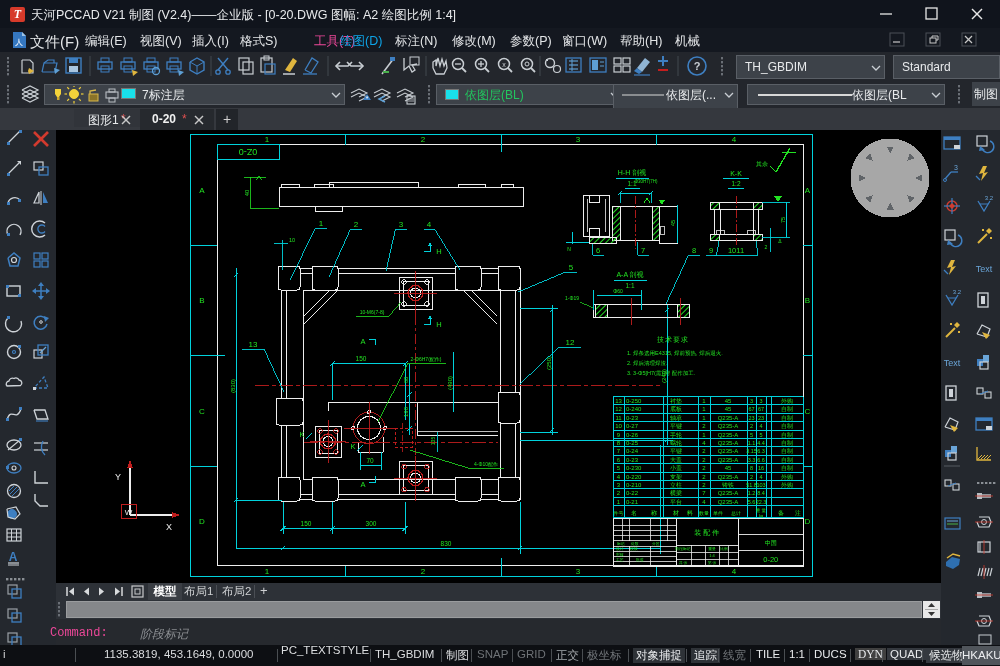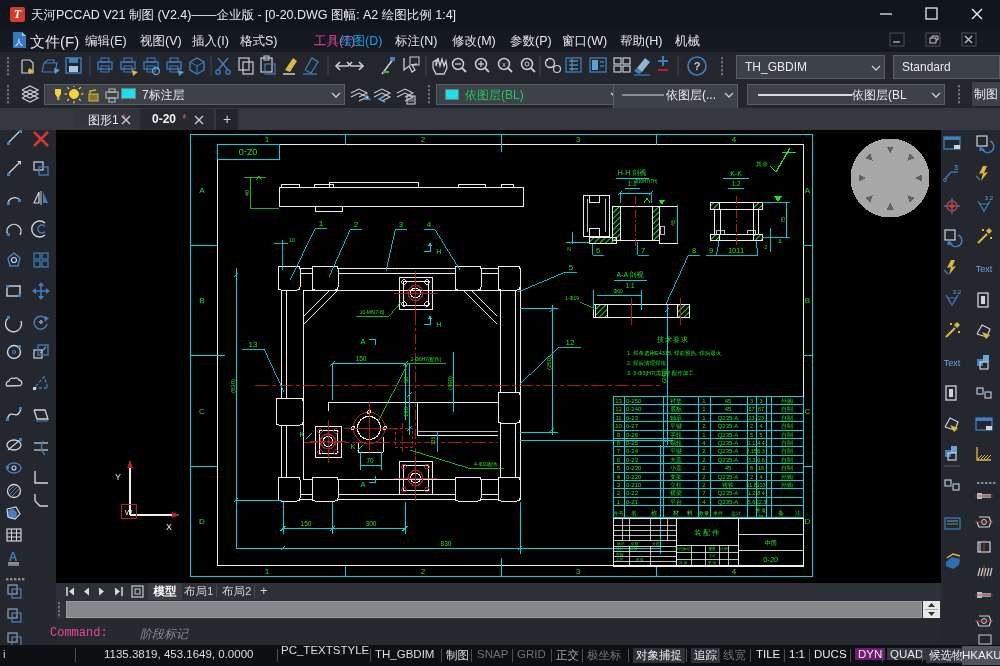--- a/index.html
+++ b/index.html
@@ -1037,18 +1037,18 @@
 <div class="abs" style="left:691px;top:648px;color:#e8eaec;font-size:11.5px;background:#2e3237;padding:0 3px;white-space:nowrap;">追踪</div>
 <div class="abs" style="left:718px;top:649px;width:1px;height:13px;background:#4a4e52;"></div>
 <div class="abs" style="left:723px;top:648px;color:#6e7276;font-size:11.5px;white-space:nowrap;">线宽</div>
 <div class="abs" style="left:750px;top:649px;width:1px;height:13px;background:#4a4e52;"></div>
 <div class="abs" style="left:756px;top:648px;color:#e8eaec;font-size:11.5px;white-space:nowrap;">TILE</div>
 <div class="abs" style="left:784px;top:649px;width:1px;height:13px;background:#4a4e52;"></div>
 <div class="abs" style="left:789px;top:648px;color:#e8eaec;font-size:11.5px;white-space:nowrap;">1:1</div>
 <div class="abs" style="left:809px;top:649px;width:1px;height:13px;background:#4a4e52;"></div>
 <div class="abs" style="left:814px;top:648px;color:#e8eaec;font-size:11.5px;white-space:nowrap;">DUCS</div>
 <div class="abs" style="left:850px;top:649px;width:1px;height:13px;background:#4a4e52;"></div>
-<div class="abs" style="left:855px;top:648px;color:#e8eaec;font-size:11.5px;background:#701a75;padding:0 3px;white-space:nowrap;">DYN</div>
+<div class="abs" style="left:855px;top:648px;color:#e8eaec;font-size:11.5px;background:#404040;padding:0 3px;white-space:nowrap;font-family:Liberation Serif, serif;">DYN</div>
 <div class="abs" style="left:882px;top:649px;width:1px;height:13px;background:#4a4e52;"></div>
 <div class="abs" style="left:887px;top:648px;color:#e8eaec;font-size:11.5px;background:#34383e;padding:0 3px;white-space:nowrap;">QUAD</div>
 <div class="abs" style="left:922px;top:649px;width:1px;height:13px;background:#4a4e52;"></div>
 <div class="abs" style="left:926px;top:648px;color:#e8eaec;font-size:11.5px;background:#34383e;padding:0 3px;white-space:nowrap;">候选物</div>
 <div class="abs" style="left:959px;top:649px;width:1px;height:13px;background:#4a4e52;"></div>
 <div class="abs" style="left:962px;top:646px;width:38px;height:19px;background:#50555b;color:#eceeF0;font-size:11.5px;text-align:left;line-height:19px;">HKAKU</div>
 </body></html>

